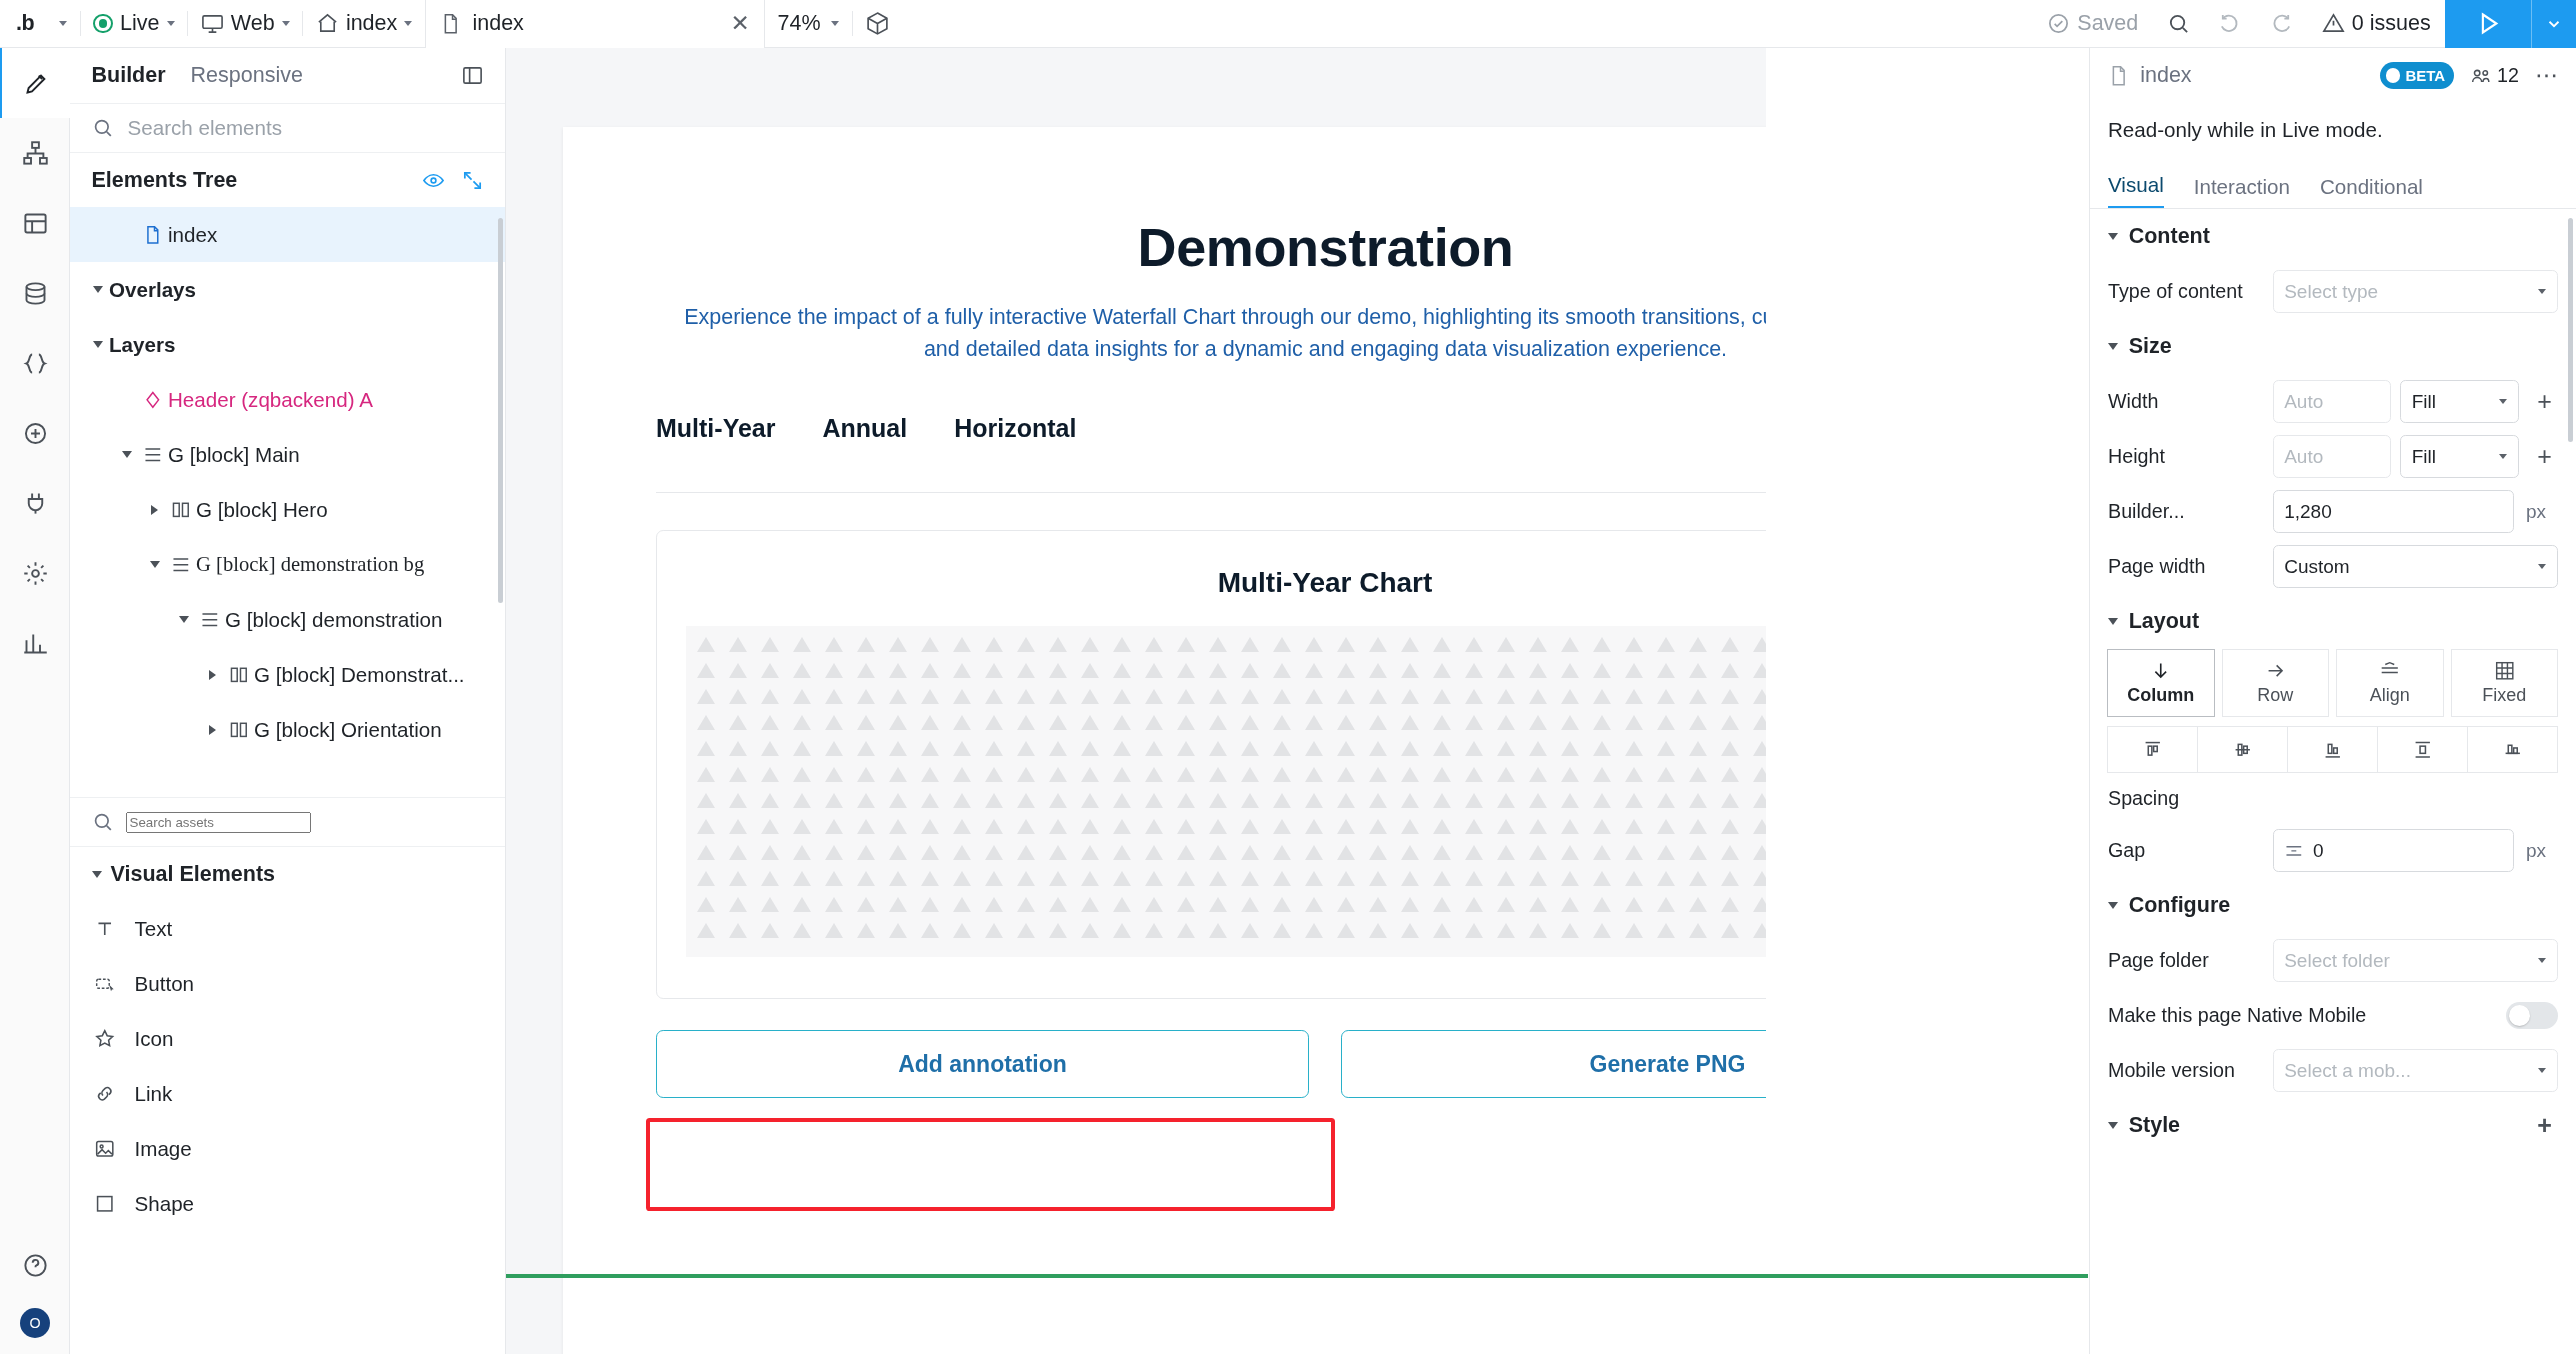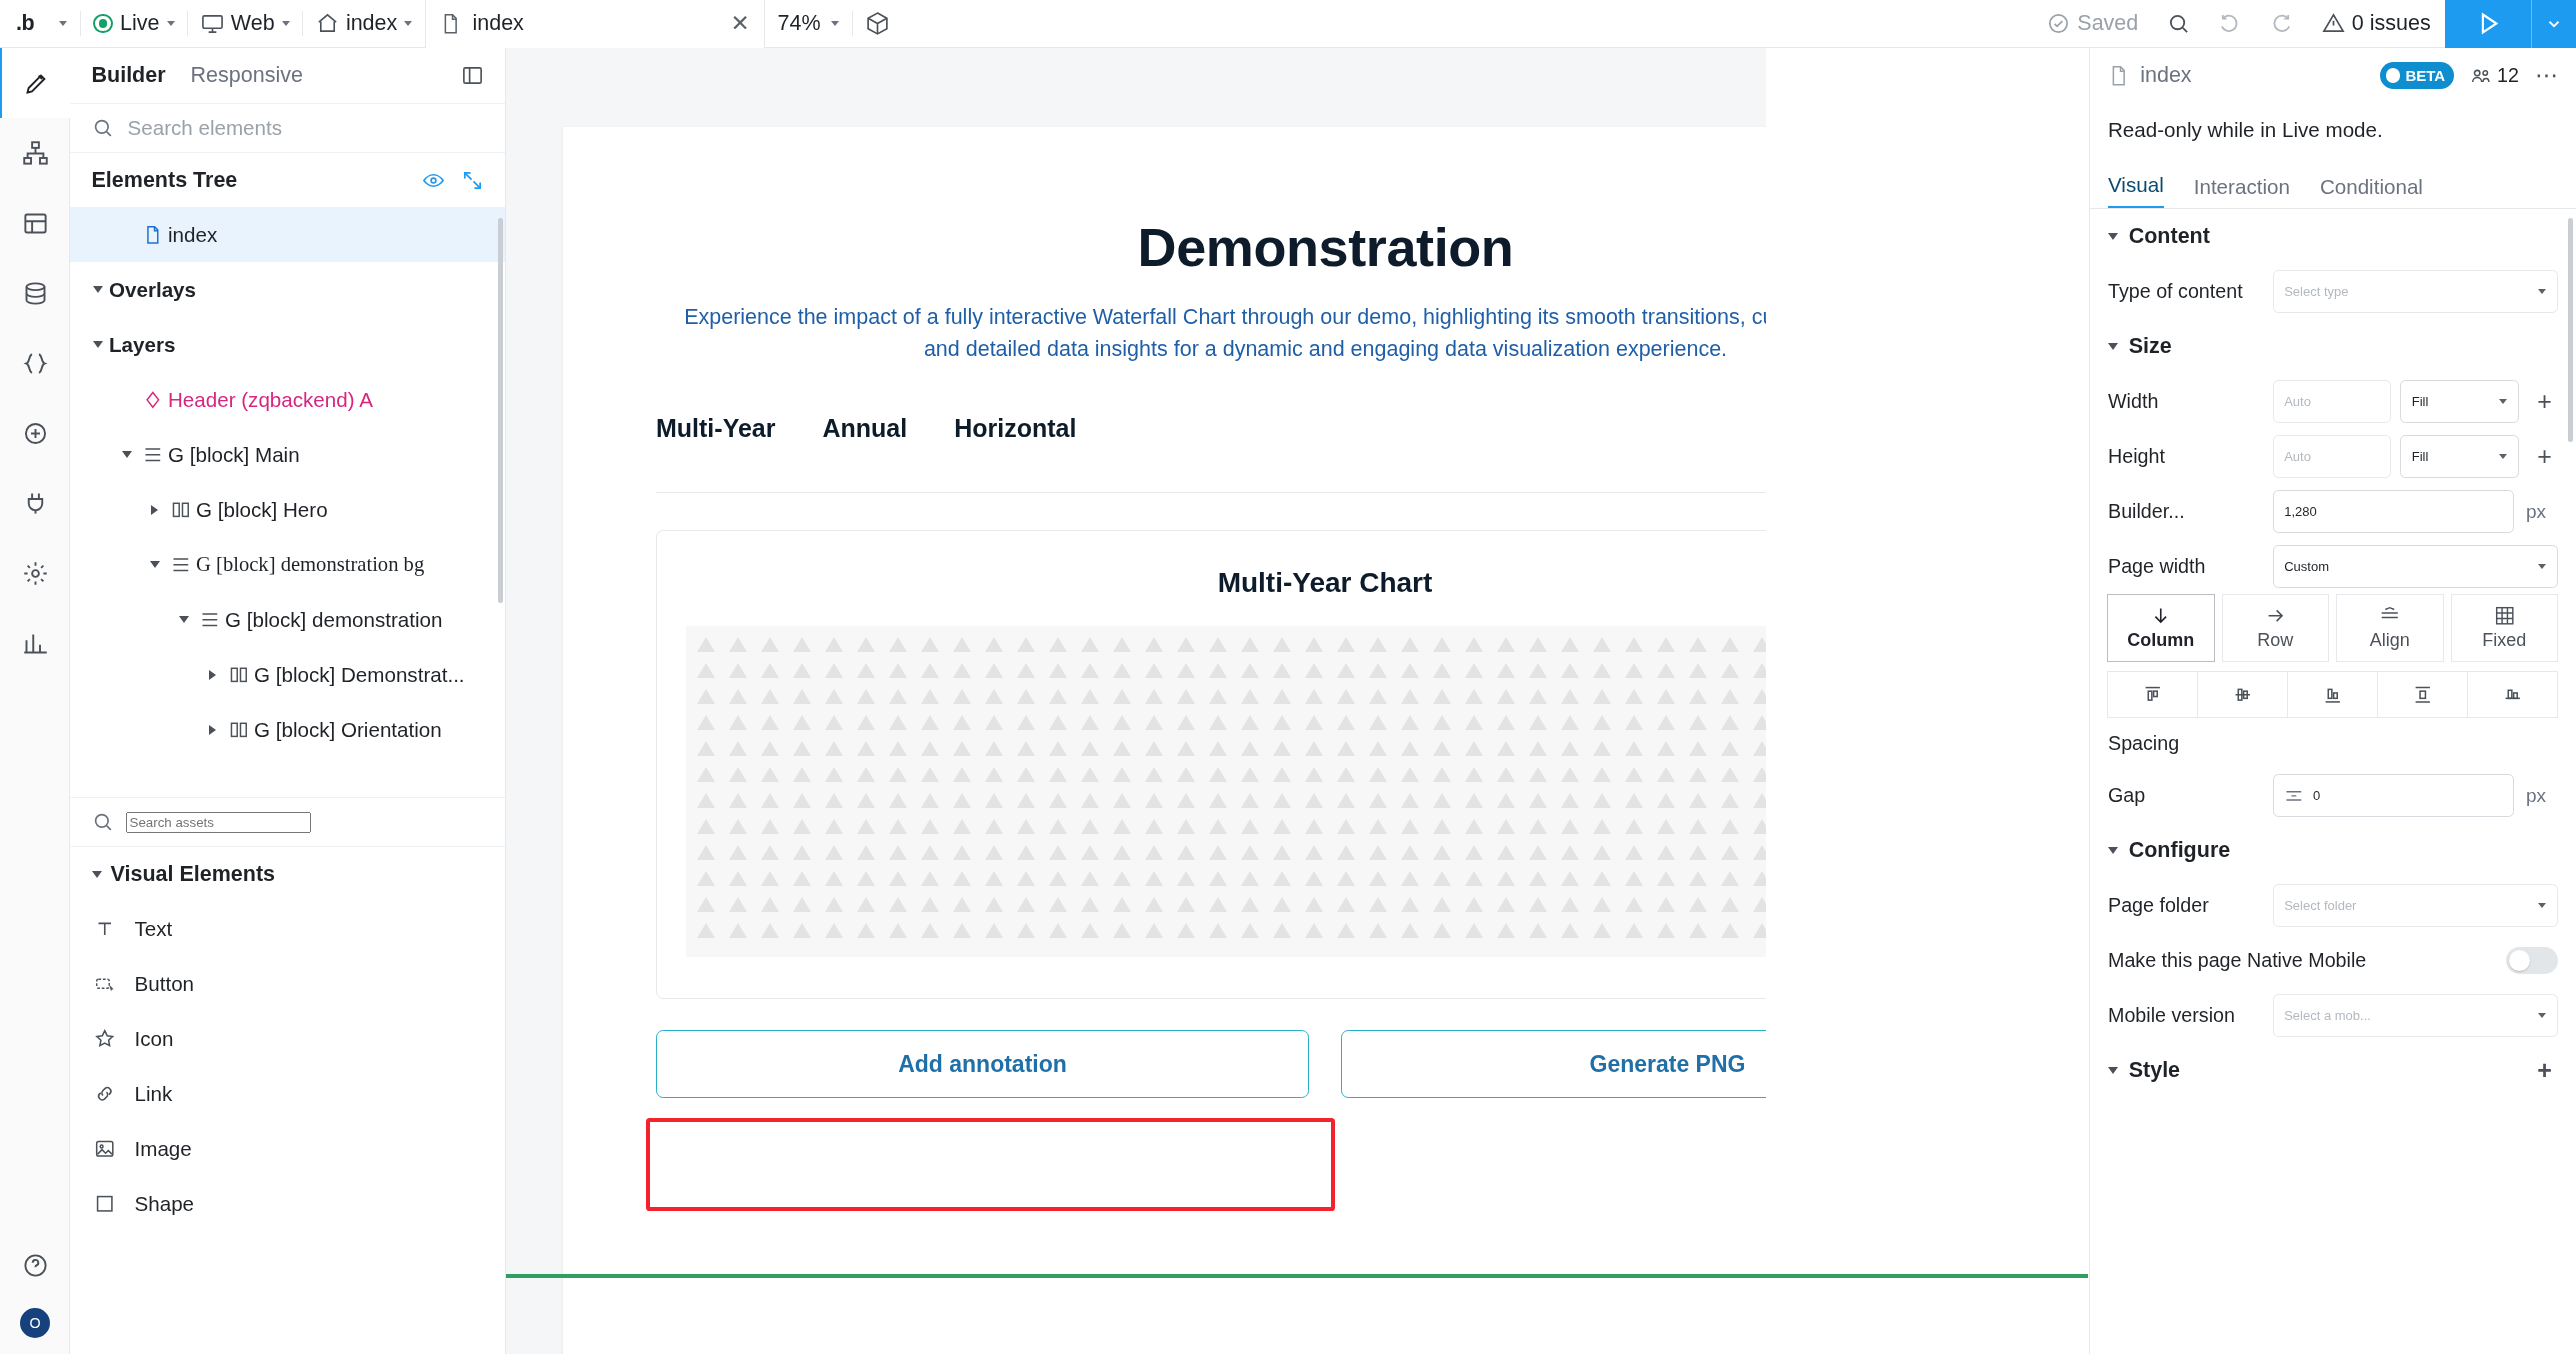--- a/index.html
+++ b/index.html
@@ -196,21 +196,21 @@
   .rp-tab.active { color: #0c4a6e; border-bottom: 2.7px solid #1d9bf0; }
   .acc-head {
     display: flex; align-items: center; gap: 10.7px; height: 55px; padding: 0 18px; font-size: 21.5px; font-weight: 700;
   }
   .row {
     display: flex; align-items: center; height: 55px; padding: 0 18px; gap: 12.5px; font-size: 19.7px;
   }
   .row .lbl { width: 152px; color: #1f2328; flex: 0 0 auto; }
   .ctrl {
     height: 43px; border: 0.9px solid #d7dade; border-radius: 5.4px; display: flex; align-items: center;
-    padding: 0 10.7px; font-size: 13px; color: #1f2328; background: #fff; flex: 1;
+    padding: 0 10.7px; font-size: 19px; color: #1f2328; background: #fff; flex: 1;
     justify-content: space-between;
   }
   .ctrl.ghost { border-color: #e6e8eb; color: #b3b9bf; }
   .chev { width: 0; height: 0; border-left: 4.5px solid transparent; border-right: 4.5px solid transparent; border-top: 5.4px solid #5b6169; }
   .plus { font-size: 25px; color: #4b5158; width: 27px; text-align: center; }
   .unit { width: 32px; color: #6b7280; font-size: 19px; }
   .two-ctrl { display: flex; gap: 9px; flex: 1; }
   .two-ctrl .ctrl { flex: 1; }
   .seg-row { display: flex; padding: 0 18px; gap: 8px; }
   .seg {
@@ -2184,20 +2184,24 @@
     <span class="unit">px</span>
   </div>
   <div class="row">
     <span class="lbl">Page width</span>
     <span class="ctrl">
       <span>Custom</span>
       <span class="chev"></span>
     </span>
   </div>
 
+  <div class="acc-head">
+    <span class="tri-d"></span>
+    <span>Layout</span>
+  </div>
   <div class="seg-row">
     <div class="seg active">
       <span>
           <svg width="21.5" height="21.5" viewBox="0 0 24 24" fill="none" stroke="#1f2328" stroke-width="1.8">
             <path d="M12 4v15M6 13l6 6 6-6"></path>
           </svg>
         </span>
       <span>Column</span>
     </div>
     <div class="seg">

